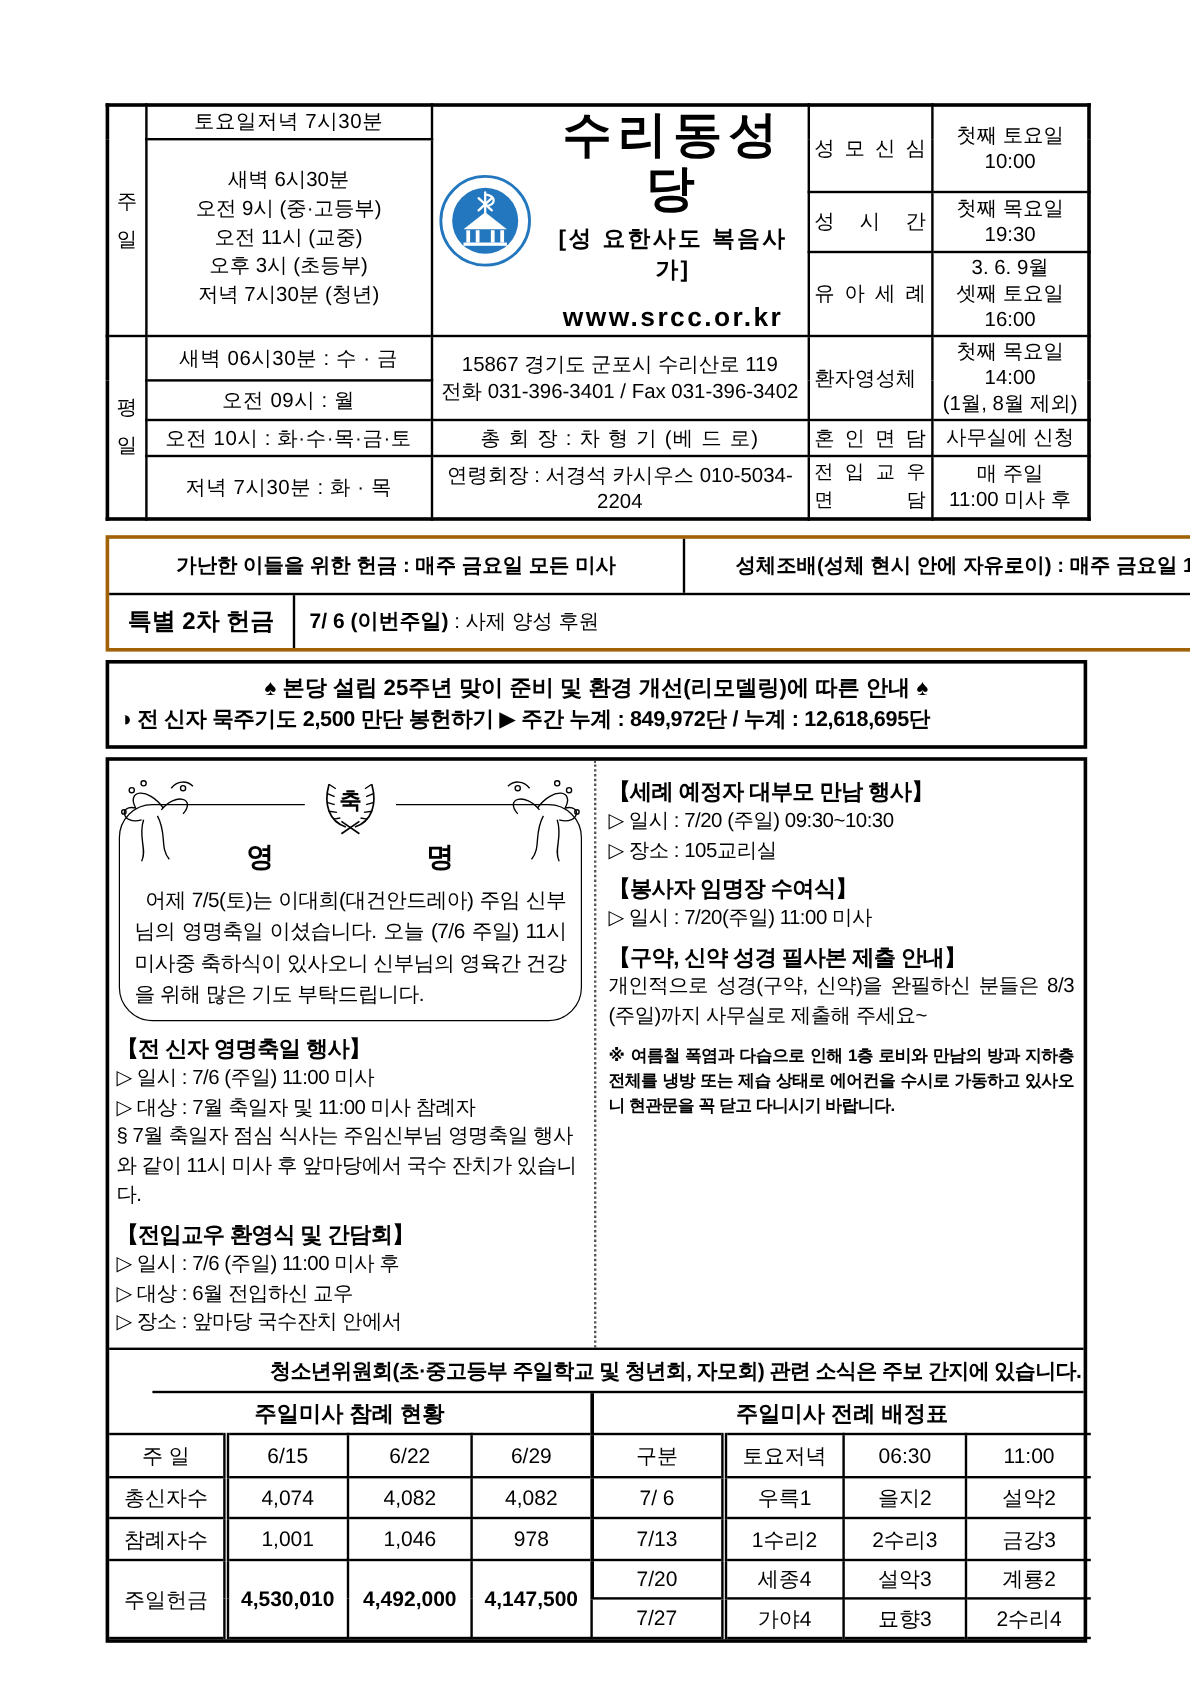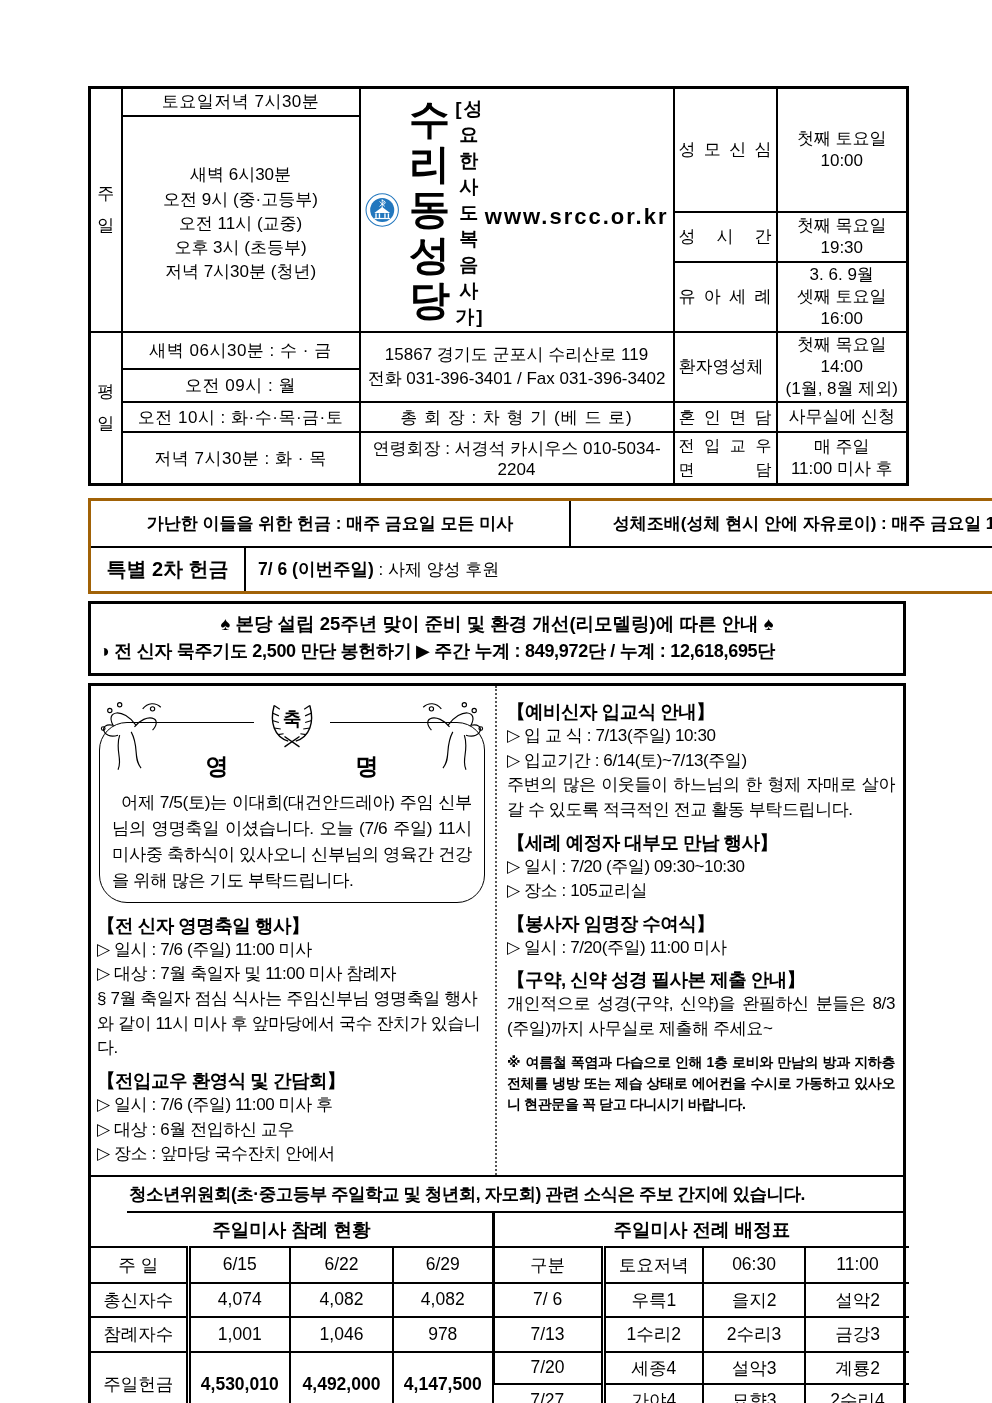--- a/index.html
+++ b/index.html
@@ -14,21 +14,21 @@
   table { border-collapse:collapse; table-layout:fixed; }
 
   
   .hdr { width:818px; border:3px solid #000; }
   .hdr td { border:2px solid #000; font-size:17px; vertical-align:middle; text-align:center; padding:1px 4px; }
   .vlab { font-size:18px; white-space:pre-line; line-height:1.9; font-weight:normal; }
   .ltime { text-align:left; padding-left:12px; letter-spacing:0.5px; }
   .sun-times { text-align:left; padding-left:12px; white-space:pre-line; line-height:1.42; }
   .logo-cell { padding:4px 2px; }
   .logo-wrap { display:flex; align-items:center; justify-content:center; gap:10px; }
-  .title-col { display:flex; flex-direction:row; align-items:center; }
+  .title-col { display:flex; flex-direction:column; align-items:center; }
   .church-name { font-size:41px; font-weight:bold; letter-spacing:5px; line-height:1.1; }
   .church-sub { font-size:19px; font-weight:bold; letter-spacing:2px; margin-top:6px; }
   .church-web { font-size:22px; font-weight:bold; letter-spacing:2px; margin-top:14px; }
   .addr { white-space:pre-line; font-size:16.5px; line-height:1.4; }
   .chairman { font-size:17px; letter-spacing:1px; }
   .purg { font-size:15.5px; }
   .svc-label { text-align:justify; text-align-last:justify; padding:0 10px; white-space:pre-line; line-height:1.5; }
   .svc-val { white-space:pre-line; line-height:1.3; }
 
   
@@ -60,21 +60,21 @@
   
   .celebration { position:relative; margin:30px 2px 10px; }
   .celebration-inner { border:1.8px solid #000; border-radius:28px; padding:28px 12px 8px; position:relative; }
   .wreath { position:absolute; top:-29px; left:50%; transform:translateX(-50%); background:#fff; padding:0 8px; }
   .bow { position:absolute; top:-26px; width:74px; height:80px; }
   .bow-left { left:-4px; }
   .bow-right { right:-4px; transform:scaleX(-1); }
   .feast-heading { display:flex; justify-content:space-around; font-size:23px; font-weight:bold; margin:0 30px 8px; }
   .feast-body { font-size:17.3px; line-height:1.5; text-align:justify; text-indent:9px; letter-spacing:-0.4px; }
 
-  .youth-row { border-bottom:2.5px solid #000; font-weight:bold; font-size:17.5px; padding:5px 2px; text-align:left; letter-spacing:-0.5px;margin-left:36px; }
+  .youth-row { border-bottom:2.5px solid #000; font-weight:bold; font-size:17.5px; padding:5px 2px; text-align:right; letter-spacing:-0.5px;margin-left:36px; }
 
   
   .stats { width:100%; border-bottom:2.5px solid #000; }
   .stats td { border:2px solid #000; text-align:center; vertical-align:middle; font-size:17.5px; padding:3px 2px; }
   .stats tr td:first-child { border-left:none; }
   .stats tr td:last-child { border-right:none; }
   .stats tr:first-child td { border-top:none; }
   .stats tr:last-child td { border-bottom:none; }
   .stats .tbl-title { font-weight:bold; font-size:18.5px; }
   .stats .dbl { border-left:5px double #000; }
@@ -266,26 +266,20 @@
         <div>
           <div class="sec-title">【전입교우 환영식 및 간담회】</div>
           <div class="sec-line">▷ 일시 : 7/6 (주일) 11:00 미사 후</div>
           <div class="sec-line">▷ 대상 : 6월 전입하신 교우</div>
           <div class="sec-line">▷ 장소 : 앞마당 국수잔치 안에서</div>
         </div>
       </div>
 
       <div class="col-right">
         <div>
-          <div class="sec-title">【예비신자 입교식 안내】</div>
-          <div class="sec-line">▷ 입 교 식 : 7/13(주일) 10:30</div>
-          <div class="sec-line">▷ 입교기간 : 6/14(토)~7/13(주일)</div>
-          <div class="sec-line" style="text-align:justify">주변의 많은 이웃들이 하느님의 한 형제 자매로 살아갈 수 있도록 적극적인 전교 활동 부탁드립니다.</div>
-        </div>
-        <div>
           <div class="sec-title">【세례 예정자 대부모 만남 행사】</div>
           <div class="sec-line">▷ 일시 : 7/20 (주일) 09:30~10:30</div>
           <div class="sec-line">▷ 장소 : 105교리실</div>
         </div>
         <div>
           <div class="sec-title">【봉사자 임명장 수여식】</div>
           <div class="sec-line">▷ 일시 : 7/20(주일) 11:00 미사</div>
         </div>
         <div>
           <div class="sec-title">【구약, 신약 성경 필사본 제출 안내】</div>

